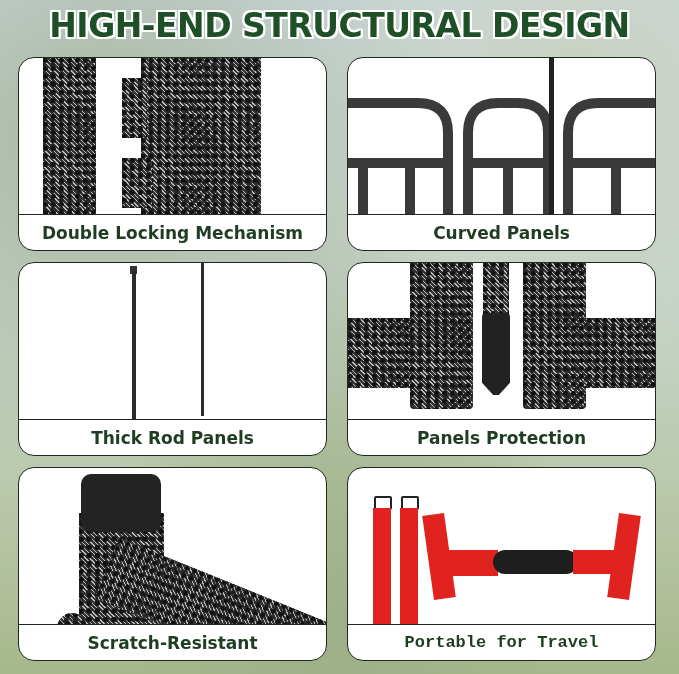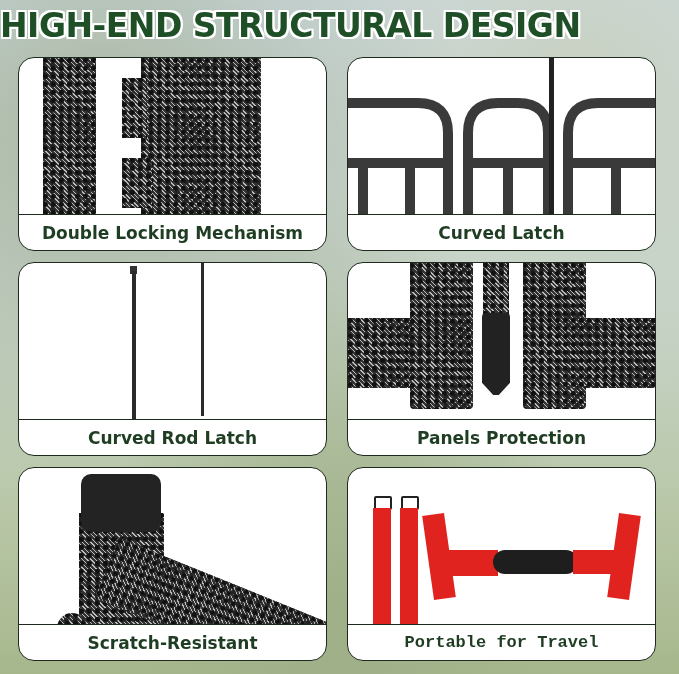--- a/index.html
+++ b/index.html
@@ -3,21 +3,21 @@
 <meta charset="utf-8">
 <style>
   html,body{margin:0;padding:0;}
   body{width:679px;height:674px;overflow:hidden;position:relative;
     background:
       radial-gradient(ellipse at 15% 20%, #a9b6a0 0%, transparent 45%),
       radial-gradient(ellipse at 85% 15%, #c8d0bf 0%, transparent 40%),
       radial-gradient(ellipse at 50% 95%, #9fb089 0%, transparent 50%),
       linear-gradient(180deg,#cfdce6 0%,#c9d6cf 40%,#b9c7a8 75%,#a7b78c 100%);
     font-family:"DejaVu Sans",sans-serif;}
-  .title{position:absolute;left:0;top:6px;width:679px;text-align:left;
+  .title{position:absolute;left:0;top:6px;width:679px;text-align:center;
     font-family:"DejaVu Sans",sans-serif;font-weight:bold;font-size:33px;letter-spacing:-0.5px;
     color:#1f4f26;
     text-shadow:-2px -2px 0 #fff,2px -2px 0 #fff,-2px 2px 0 #fff,2px 2px 0 #fff,0 2px 0 #fff,0 -2px 0 #fff,2px 0 0 #fff,-2px 0 0 #fff;}
   .panel{position:absolute;width:309px;height:194px;background:#fff;border:1.5px solid #1d2a1d;border-radius:16px;overflow:hidden;box-sizing:border-box;}
   .panel .img{position:absolute;left:0;top:0;right:0;bottom:35px;overflow:hidden;}
   .panel .cap{position:absolute;left:0;right:0;bottom:0;height:35px;border-top:1.5px solid #1d2a1d;
     display:flex;align-items:center;justify-content:center;
     font-weight:bold;font-size:17px;color:#1f3d22;}
   .tex{background:
       radial-gradient(circle at 30% 30%, #111 0 2px, transparent 3px) 0 0/8px 8px,
@@ -49,30 +49,30 @@
         <path d="M0 105 H100"></path>
         <path d="M15 105 V159 M62 105 V159"></path>
         <path d="M120 159 V75 Q120 45 150 45 H170 Q200 45 200 75 V159"></path>
         <path d="M120 105 H200 M160 105 V159"></path>
         <path d="M220 159 V75 Q220 45 250 45 H309"></path>
         <path d="M220 105 H309 M268 105 V159"></path>
       </g>
       <rect x="201" y="0" width="5" height="159" fill="#222"></rect>
     </svg>
   </div>
-  <div class="cap">Curved Latch</div>
+  <div class="cap">Curved Panels</div>
 </div>
 
 <div class="panel" style="left:18px;top:262px;">
   <div class="img">
     <div style="position:absolute;left:111px;top:3px;width:7px;height:8px;background:#333;"></div>
     <div style="position:absolute;left:113px;top:8px;width:4px;height:151px;background:#2b2b2b;"></div>
     <div style="position:absolute;left:182px;top:0;width:3px;height:153px;background:#2b2b2b;"></div>
   </div>
-  <div class="cap">Curved Rod Latch</div>
+  <div class="cap">Thick Rod Panels</div>
 </div>
 
 <div class="panel" style="left:347px;top:262px;">
   <div class="img">
     <div class="tex" style="position:absolute;left:0;top:55px;width:125px;height:70px;"></div>
     <div class="tex" style="position:absolute;left:62px;top:0;width:63px;height:146px;border-radius:0 0 4px 4px;"></div>
     <div class="tex" style="position:absolute;left:135px;top:0;width:26px;height:55px;"></div>
     <div style="position:absolute;left:134px;top:50px;width:28px;height:82px;background:#222;border-radius:4px 4px 0 0;clip-path:polygon(0 0,100% 0,100% 85%,60% 100%,40% 100%,0 85%);"></div>
     <div class="tex" style="position:absolute;left:175px;top:0;width:63px;height:146px;border-radius:0 0 4px 4px;"></div>
     <div class="tex" style="position:absolute;left:175px;top:55px;width:134px;height:70px;"></div>

